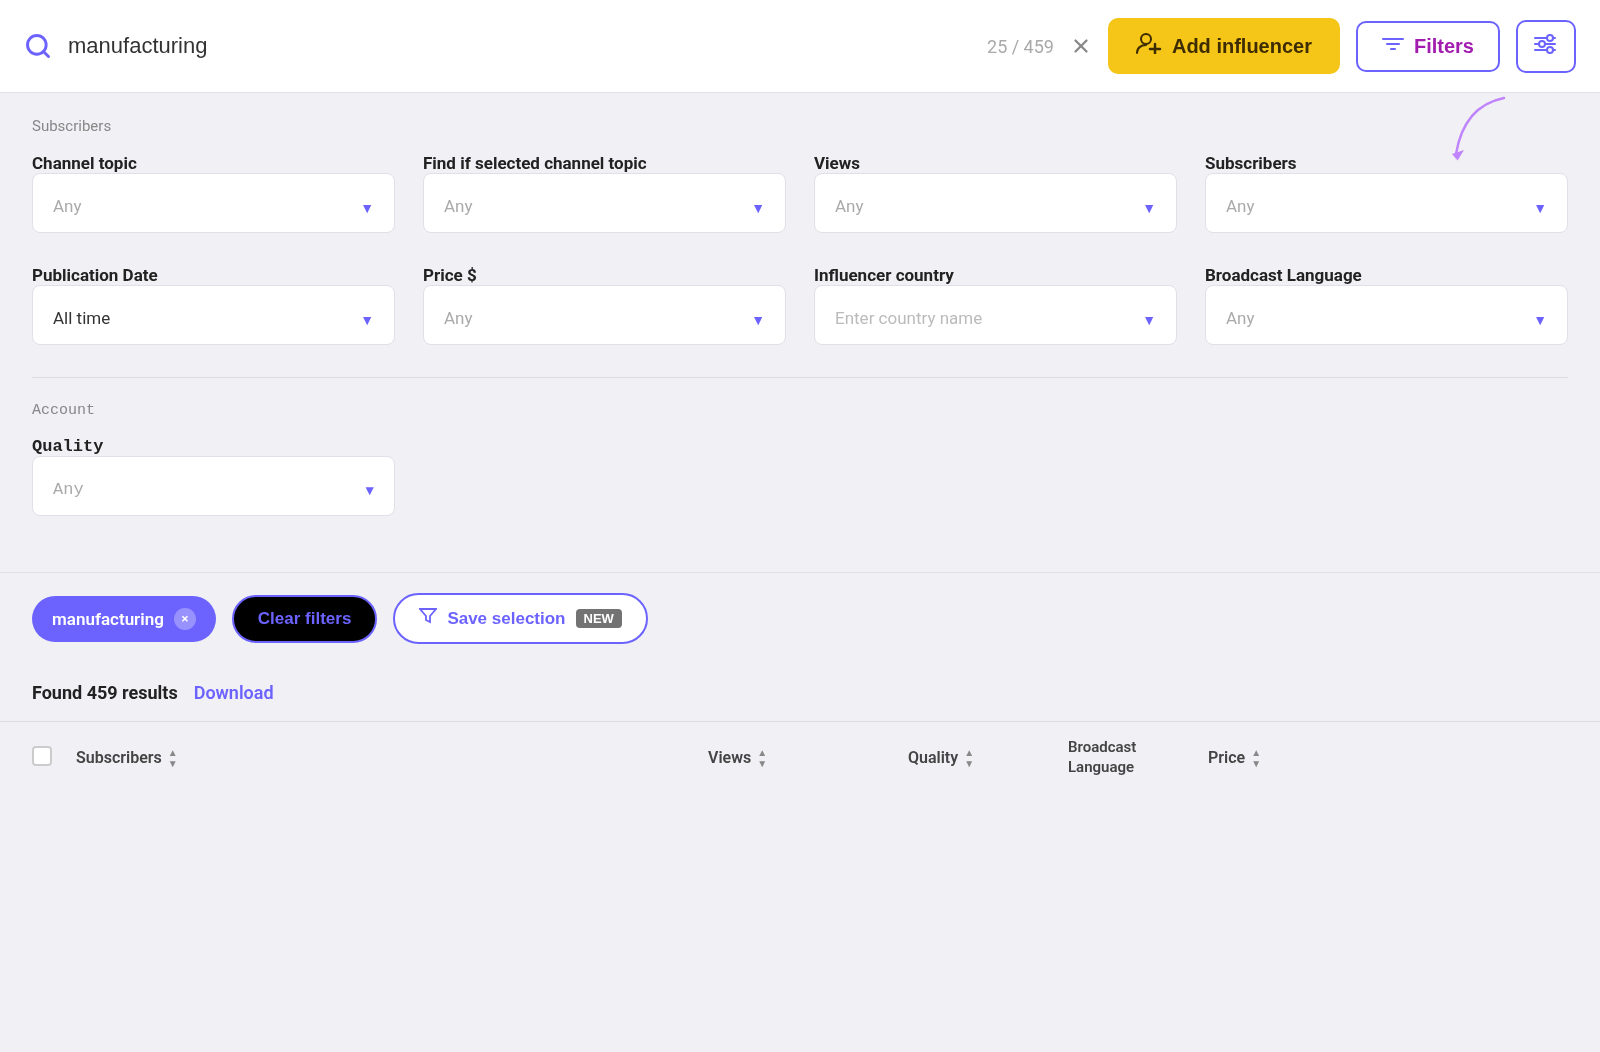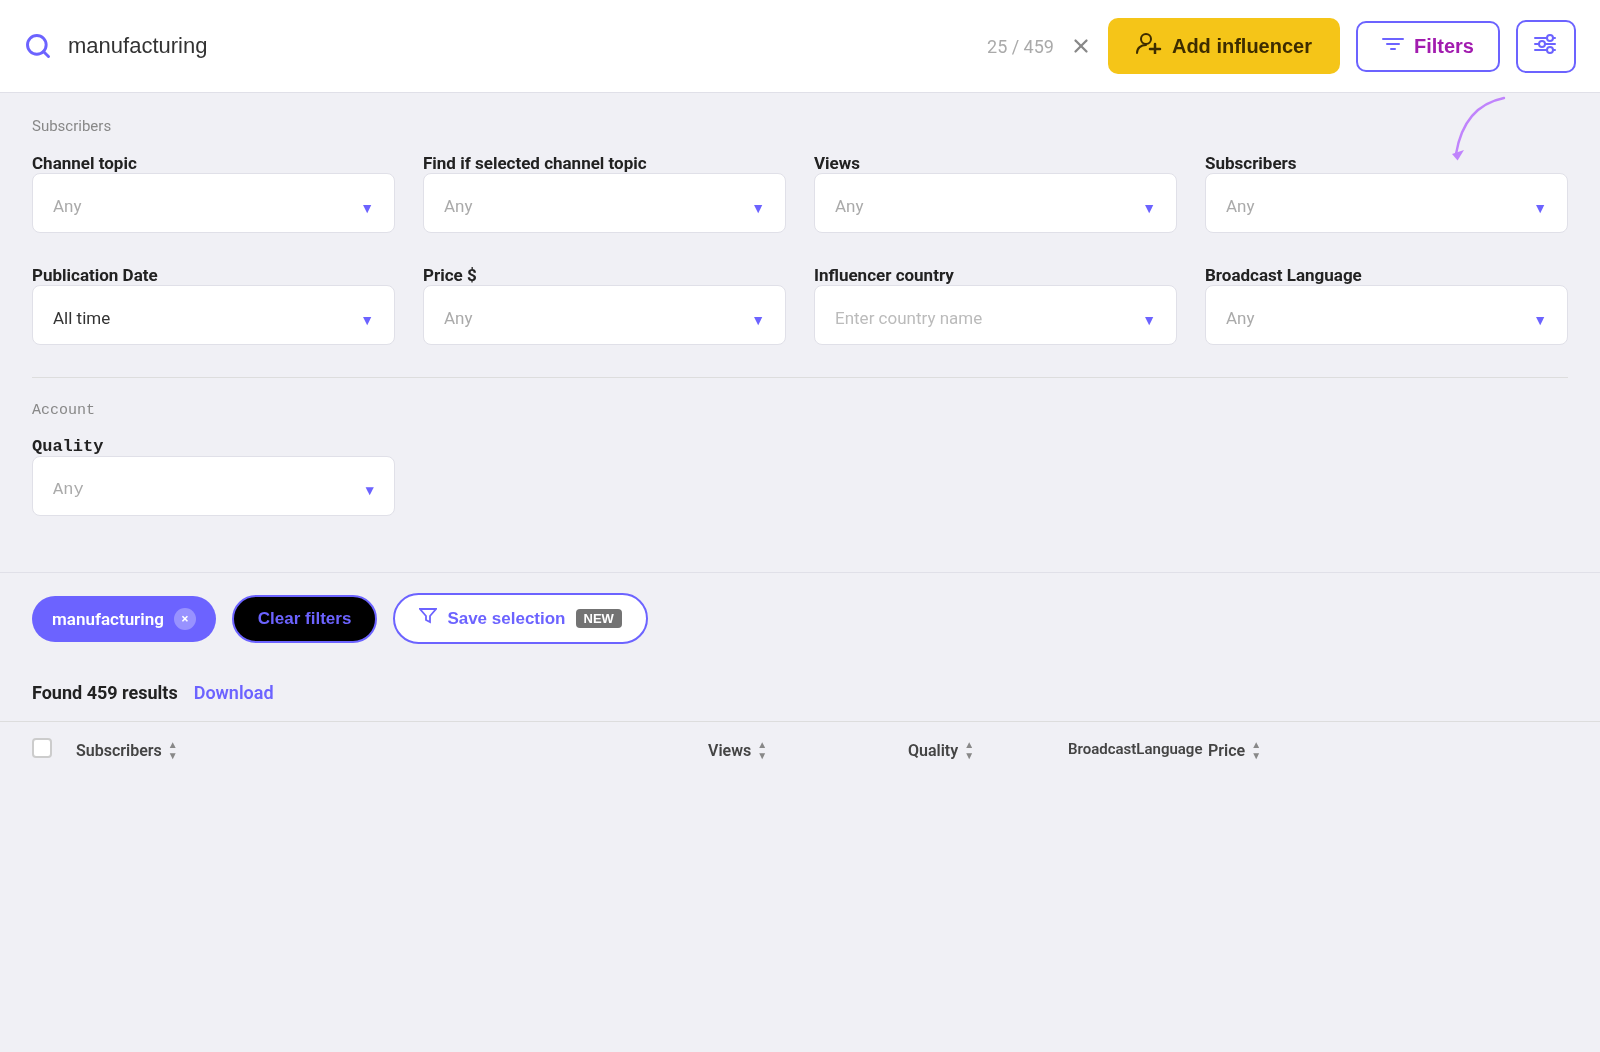--- a/index.html
+++ b/index.html
@@ -274,21 +274,21 @@
     }
     .sort-arrows {
       display: flex;
       flex-direction: column;
       font-size: 10px;
       color: #888;
       line-height: 1.1;
     }
     .broadcast-lang-col {
       display: flex;
-      flex-direction: row;
+      flex-direction: column;
       font-size: 15px;
       line-height: 1.3;
     }
 
     .checkbox-input {
       width: 20px;
       height: 20px;
       border: 2px solid #ccc;
       border-radius: 4px;
       cursor: pointer;

